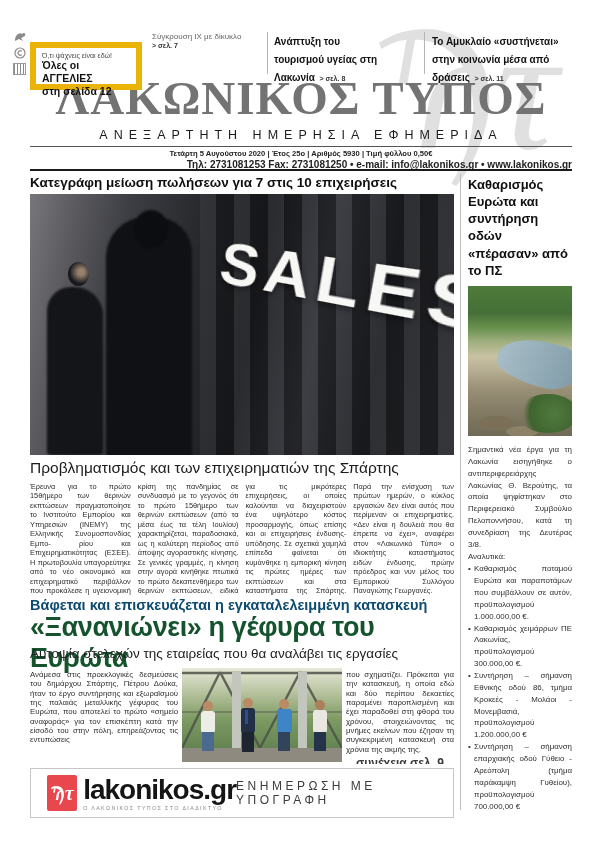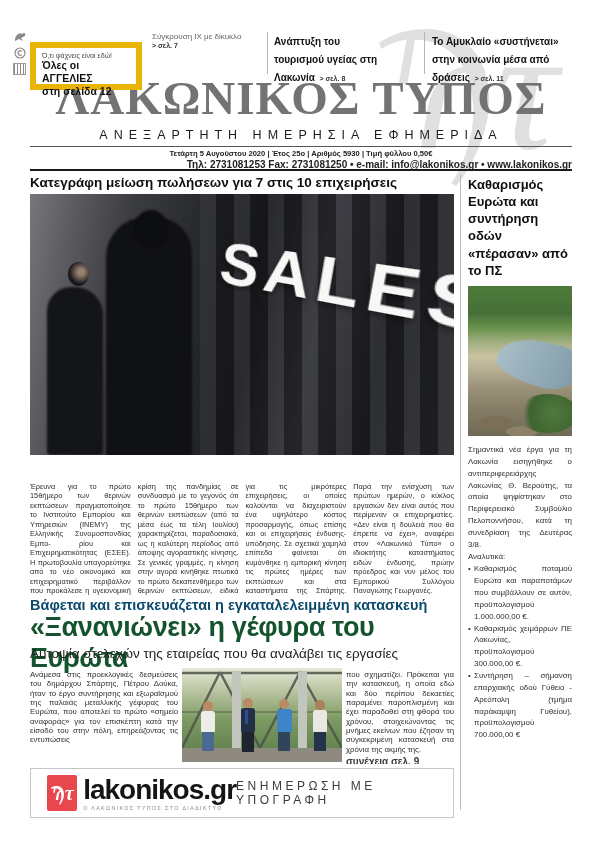--- a/index.html
+++ b/index.html
@@ -50,21 +50,21 @@
   .fig2 { left:18%; top:9%; width:86px; height:100%; background:#101114; border-radius:40px 36px 0 0; }
   .fig2-head { position:absolute; left:24.5%; top:6%; width:34px; height:38px; border-radius:50%; background:#0c0d10; filter:blur(.8px); }
   .sales-text { position:absolute; left:45%; top:13%; font-size:58px; font-weight:bold; letter-spacing:5px; color:#f7f7f5;
     transform:perspective(240px) rotateY(-16deg) rotate(9deg); transform-origin:left center; text-shadow:0 2px 6px rgba(0,0,0,.55); }
   .lead-headline { position:absolute; left:0; right:0; top:2px; padding:2px 8px; z-index:5; color:#ffffff; font-weight:bold;
     font-size:37px; line-height:1.16; letter-spacing:-.5px; text-shadow:0 0 7px rgba(0,0,0,.9), 1px 2px 3px rgba(0,0,0,.8); }
   .lead-subhead { position:absolute; left:30px; top:459px; width:424px; font-size:15.5px; font-weight:400; color:#1c1c1e; }
   .lead-body { position:absolute; left:30px; top:482px; width:424px; height:114px; overflow:hidden;
     column-count:4; column-gap:7px; font-size:7.4px; line-height:1.28; text-align:justify; color:#2d2d2f; }
   .lead-body p { margin:0; }
-  .cont { font-weight:bold; text-align:left; font-size:10px; color:#3a3a3a; margin-top:2px; }
+  .cont { font-weight:bold; text-align:center; font-size:12px; color:#3a3a3a; margin-top:2px; }
 
   .art2-kicker { position:absolute; left:30px; top:597px; width:424px; font-size:14.5px; font-weight:bold; color:#0c4a6e; }
   .art2-headline { position:absolute; left:30px; top:612px; width:424px; font-size:27px; font-weight:bold; letter-spacing:-.4px; color:#14532d; }
   .art2-subhead { position:absolute; left:30px; top:646px; width:424px; font-size:13.5px; color:#222; }
   .art2-left { position:absolute; left:30px; top:670px; width:148px; height:94px; overflow:hidden; font-size:7.8px; line-height:1.2; text-align:justify; color:#2d2d2f; }
   .art2-right { position:absolute; left:346px; top:670px; width:108px; height:94px; overflow:hidden; font-size:7.8px; line-height:1.2; text-align:justify; color:#2d2d2f; }
   .bridge-photo { position:absolute; left:182px; top:668px; width:160px; height:94px; }
   .bridge-photo svg { display:block; }
 
   
@@ -150,20 +150,21 @@
   <div class="lead-kicker">Κατεγράφη μείωση πωλήσεων για 7 στις 10 επιχειρήσεις</div>
 
   <div class="lead-photo">
     <div class="fig fig2"></div>
     <div class="fig2-head"></div>
     <div class="fig fig1"></div>
     <div class="fig1-head"></div>
     <div class="sales-text">SALES</div>
   </div>
 
+  <div class="lead-subhead">Προβληματισμός και των επιχειρηματιών της Σπάρτης</div>
   <div class="lead-body">
     <p>Έρευνα για το πρώτο 15θήμερο των θερινών εκπτώσεων πραγματοποίησε το Ινστιτούτο Εμπορίου και Υπηρεσιών (ΙΝΕΜΥ) της Ελληνικής Συνομοσπονδίας Εμπο- ρίου και Επιχειρηματικότητας (ΕΣΕΕ). Η πρωτοβουλία υπαγορεύτηκε από το νέο οικονομικό και επιχειρηματικό περιβάλλον που προκάλεσε η υγειονομική κρίση της πανδημίας σε συνδυασμό με το γεγονός ότι το πρώτο 15θήμερο των θερινών εκπτώσεων (από τα μέσα έως τα τέλη Ιουλίου) χαρακτηρίζεται, παραδοσιακά, ως η καλύτερη περίοδος από άποψης αγοραστικής κίνησης. Σε γενικές γραμμές, η κίνηση στην αγορά κινήθηκε πτωτικά το πρώτο δεκαπενθήμερο των θερινών εκπτώσεων, ειδικά για τις μικρότερες επιχειρήσεις, οι οποίες καλούνται να διαχειριστούν ένα υψηλότερο κόστος προσαρμογής, όπως επίσης και οι επιχειρήσεις ένδυσης-υπόδησης. Σε σχετικά χαμηλά επίπεδα φαίνεται ότι κυμάνθηκε η εμπορική κίνηση τις πρώτες ημέρες των εκπτώσεων και στα καταστήματα της Σπάρτης. Παρά την ενίσχυση των πρώτων ημερών, ο κύκλος εργασιών δεν είναι αυτός που περίμεναν οι επιχειρηματίες. «Δεν είναι η δουλειά που θα έπρεπε να έχει», αναφέρει στον «Λακωνικό Τύπο» ο ιδιοκτήτης καταστήματος ειδών ένδυσης, πρώην πρόεδρος και νυν μέλος του Εμπορικού Συλλόγου Παναγιώτης Γεωργανές.</p>
 
   </div>
 
   <div class="art2-kicker">Βάφεται και επισκευάζεται η εγκαταλελειμμένη κατασκευή</div>
   <div class="art2-headline">«Ξανανιώνει» η γέφυρα του Ευρώτα</div>
   <div class="art2-subhead">Αυτοψία στελεχών της εταιρείας που θα αναλάβει τις εργασίες</div>
 
   <div class="art2-left">Ανάμεσα στις προεκλογικές δεσμεύσεις του δημάρχου Σπάρτης, Πέτρου Δούκα, ήταν το έργο συντήρησης και εξωραϊσμού της παλαιάς μεταλλικής γέφυρας του Ευρώτα, που αποτελεί το πρώτο «σημείο αναφοράς» για τον επισκέπτη κατά την είσοδό του στην πόλη, επηρεάζοντας τις εντυπώσεις</div>
@@ -225,17 +226,18 @@
 
   <div class="col-divider"></div>
 
   <div class="right-col">
     <div class="rc-heading">Καθαρισμός Ευρώτα και συντήρηση οδών «πέρασαν» από το ΠΣ</div>
     <div class="river-photo"></div>
     <p class="rc-text">Σημαντικά νέα έργα για τη Λακωνία εισηγήθηκε ο αντιπεριφερειάρχης Λακωνίας Θ. Βερούτης, τα οποία ψηφίστηκαν στο Περιφερειακό Συμβούλιο Πελοποννήσου, κατά τη συνεδρίαση της Δευτέρας 3/8.</p>
     <p class="rc-analytika">Αναλυτικά:</p>
     <p class="bullet"><span>Καθαρισμός ποταμού Ευρώτα και παραποτάμων που συμβάλλουν σε αυτόν, προϋπολογισμού 1.000.000,00 €.</span></p>
     <p class="bullet"><span>Καθαρισμός χειμάρρων ΠΕ Λακωνίας, προϋπολογισμού 300.000,00 €.</span></p>
+    <p class="bullet"><span>Συντήρηση – σήμανση Εθνικής οδού 86, τμήμα Κροκεές - Μολάοι - Μονεμβασιά, προϋπολογισμού 1.200.000,00 €</span></p>
     <p class="bullet"><span>Συντήρηση – σήμανση επαρχιακής οδού Γύθειο - Αρεόπολη (τμήμα παράκαμψη Γυθείου), προϋπολογισμού 700.000,00 €</span></p>
 
   </div>
 
 </div>
 
 </body></html>

